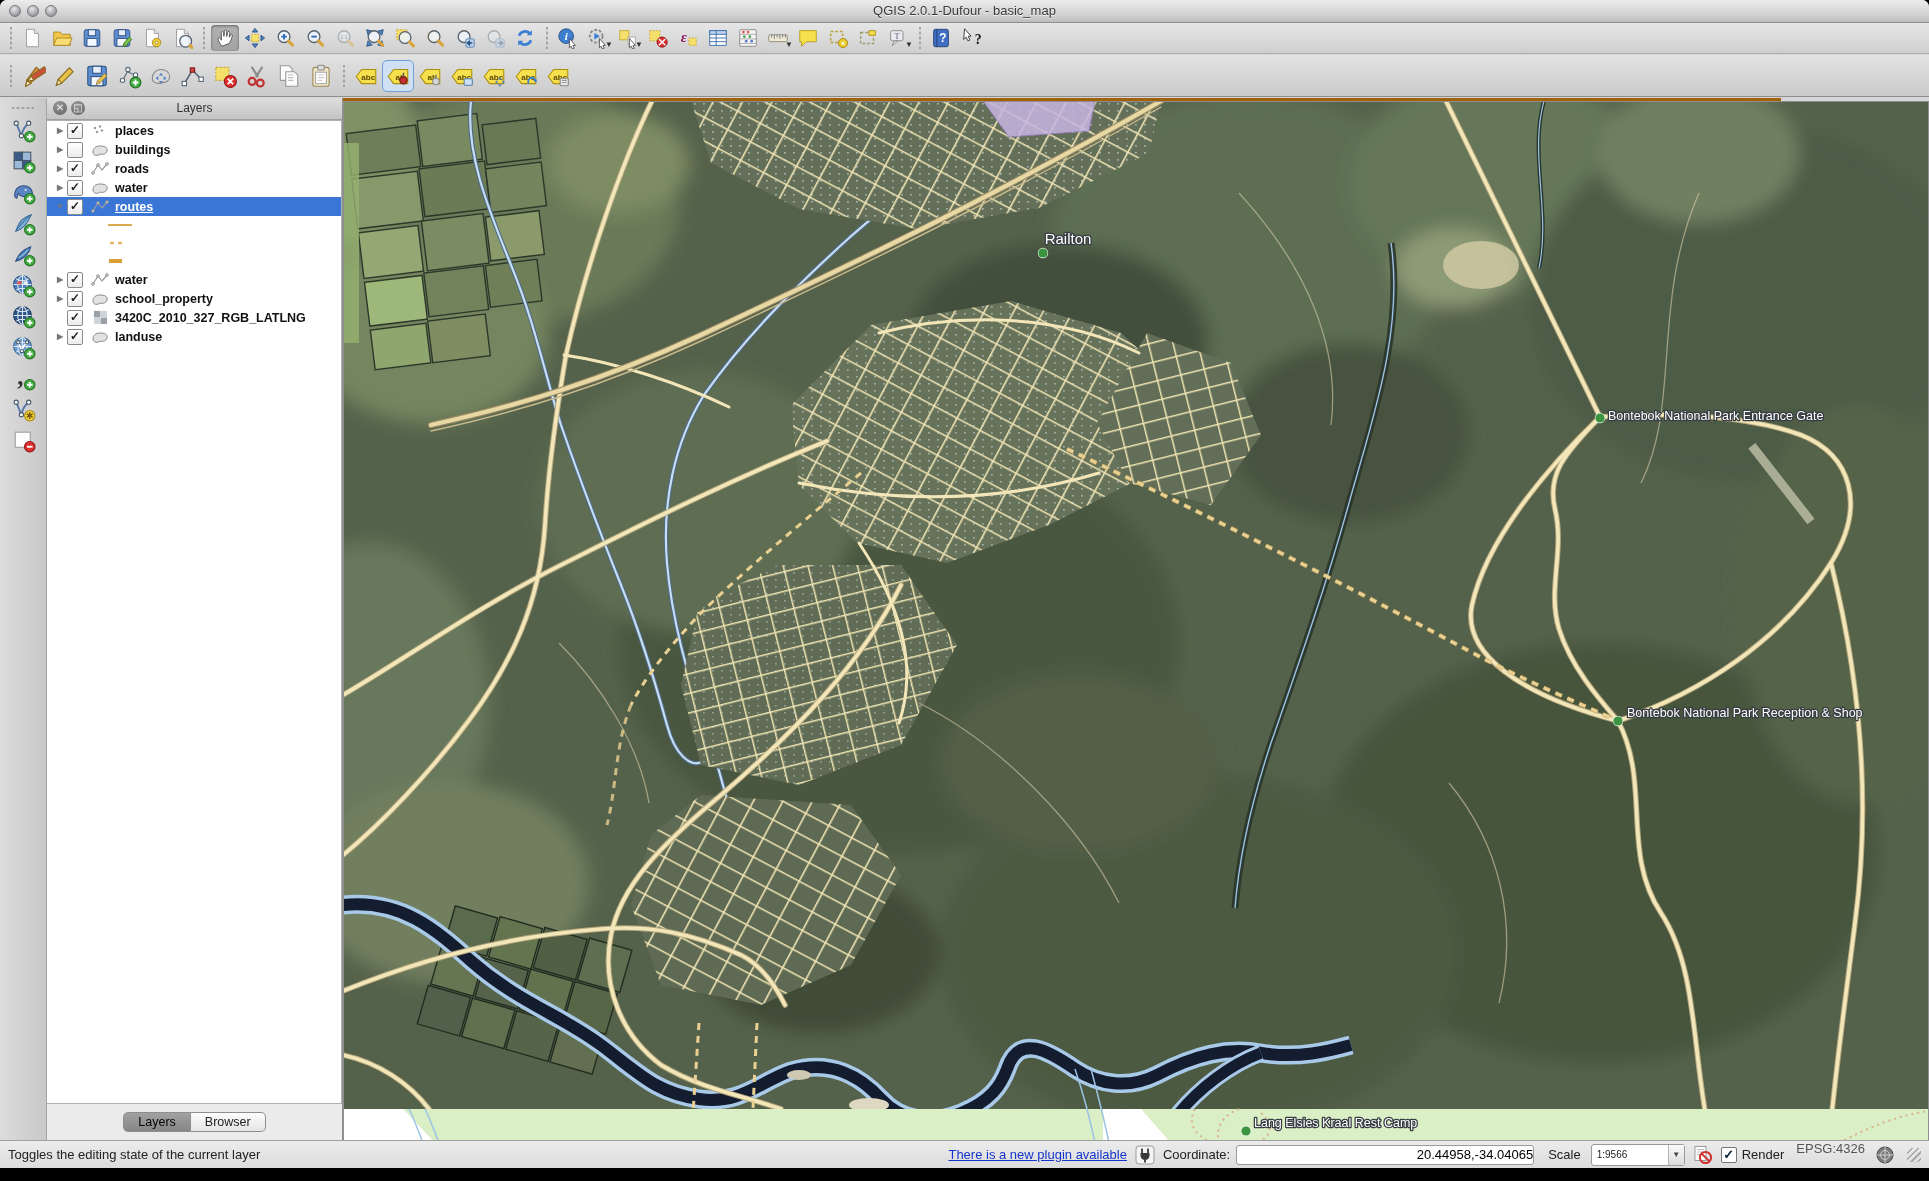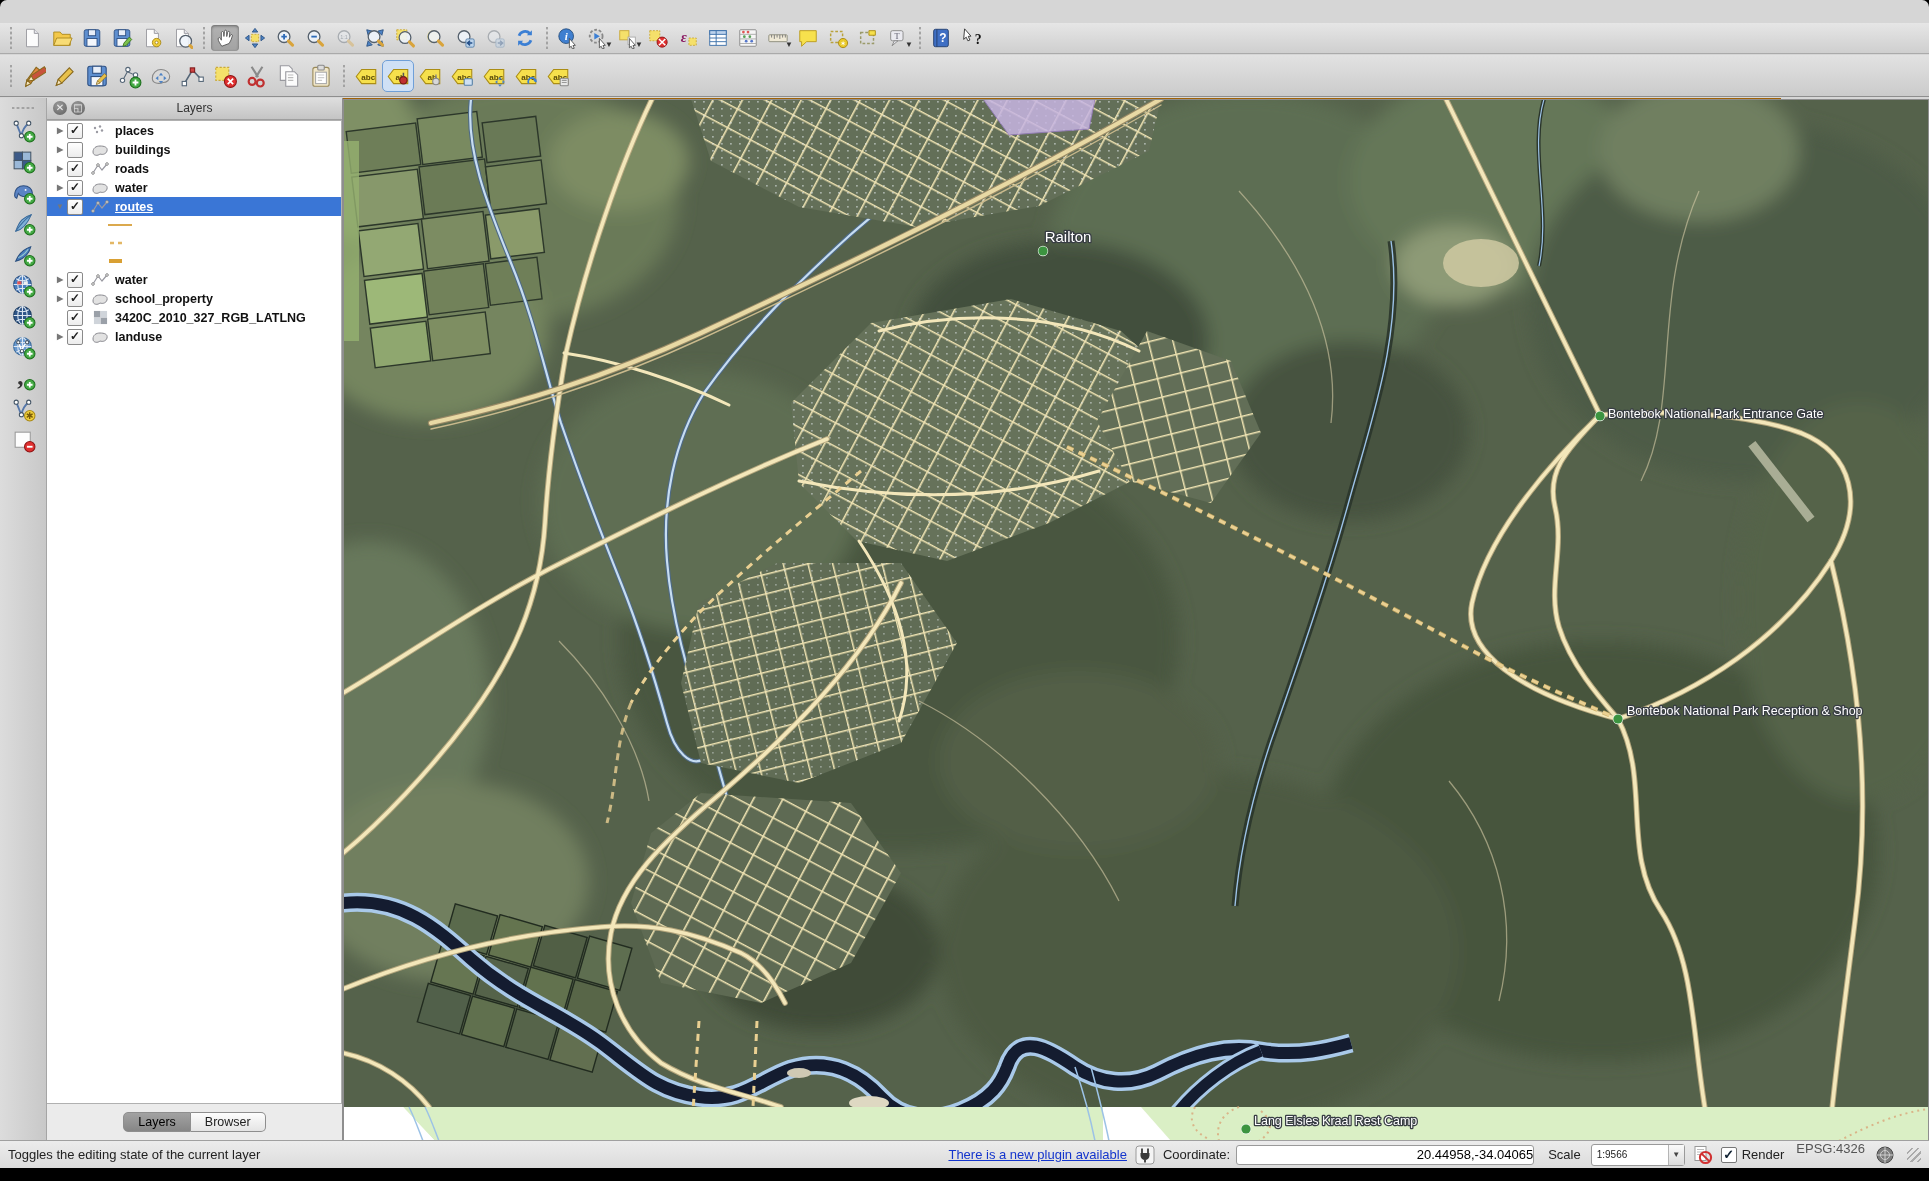--- a/index.html
+++ b/index.html
@@ -48,21 +48,21 @@
   .lrow.sel{background:#3a76d6;}
   .lrow.sel .lname{color:#fff;text-decoration:underline;}
   .crow{height:18px;display:flex;align-items:center;padding-left:58px;}
   
   #panel-tabs{position:absolute;left:0;right:0;bottom:8px;display:flex;justify-content:center;}
   .ptab{font-size:12.5px;padding:2px 14px;border:1px solid #8e8e8e;background:linear-gradient(#fdfdfd,#e4e4e4);color:#222;}
   .ptab:first-child{border-radius:5px 0 0 5px;}
   .ptab:last-child{border-radius:0 5px 5px 0;border-left:none;}
   .ptab.active{background:linear-gradient(#a2a2a2,#868686);color:#000;}
   
-  #map-wrap{position:absolute;left:343px;top:98px;width:1438px;height:1042px;background:#fff;border-top:1px solid #a16207;}
+  #map-wrap{position:absolute;left:343px;top:98px;width:1438px;height:1042px;background:#fff;border-top:3px solid #a16207;}
   #map-wrap svg{display:block;}
   
   #statusbar{position:absolute;left:0;bottom:0;width:100%;height:28px;background:linear-gradient(#ececec,#dcdcdc);
     border-top:1px solid #a0a0a0;display:flex;align-items:center;font-size:13px;color:#222;padding:0 8px;box-sizing:border-box;}
   #status-msg{flex:none;}
   #status-spacer{flex:1;}
   #plugin-link{color:#1435cd;text-decoration:underline;margin-right:8px;}
   .sbtn{width:20px;height:20px;margin-right:8px;flex:none;}
   .sbtn svg{width:20px;height:20px;display:block;}
   #coord-input{width:296px;height:18px;border:1px solid #9a9a9a;border-radius:3px;background:#fff;text-align:right;font-size:13px;
@@ -76,20 +76,26 @@
   #epsg{color:#555;margin:0 10px 12px 12px;}
   #grip{width:14px;height:14px;margin-left:4px;flex:none;
     background-image:repeating-linear-gradient(135deg,transparent 0 3px,#aaa 3px 4.5px);}
   #bottom-black{position:absolute;left:0;bottom:0;width:100%;height:13px;background:#000;}
 </style>
 </head>
 <body>
 
 <div id="window">
 
+  <div id="titlebar">
+    <span class="tl" style="left:9px"></span>
+    <span class="tl" style="left:27px"></span>
+    <span class="tl" style="left:45px"></span>
+    <div id="title-text">QGIS 2.0.1-Dufour - basic_map</div>
+  </div>
 
   <div id="toolbar1">
       <div class="tsep"></div>
       <div class="tbtn">
         <svg viewBox="0 0 24 24">
           <path d="M6 2.5h8.5L19 7v14.5H6z" fill="#fcfcfc" stroke="#98989e"></path>
           <path d="M14.5 2.5V7H19" fill="#e8e8ee" stroke="#98989e"></path>
         </svg>
       </div>
       <div class="tbtn">

